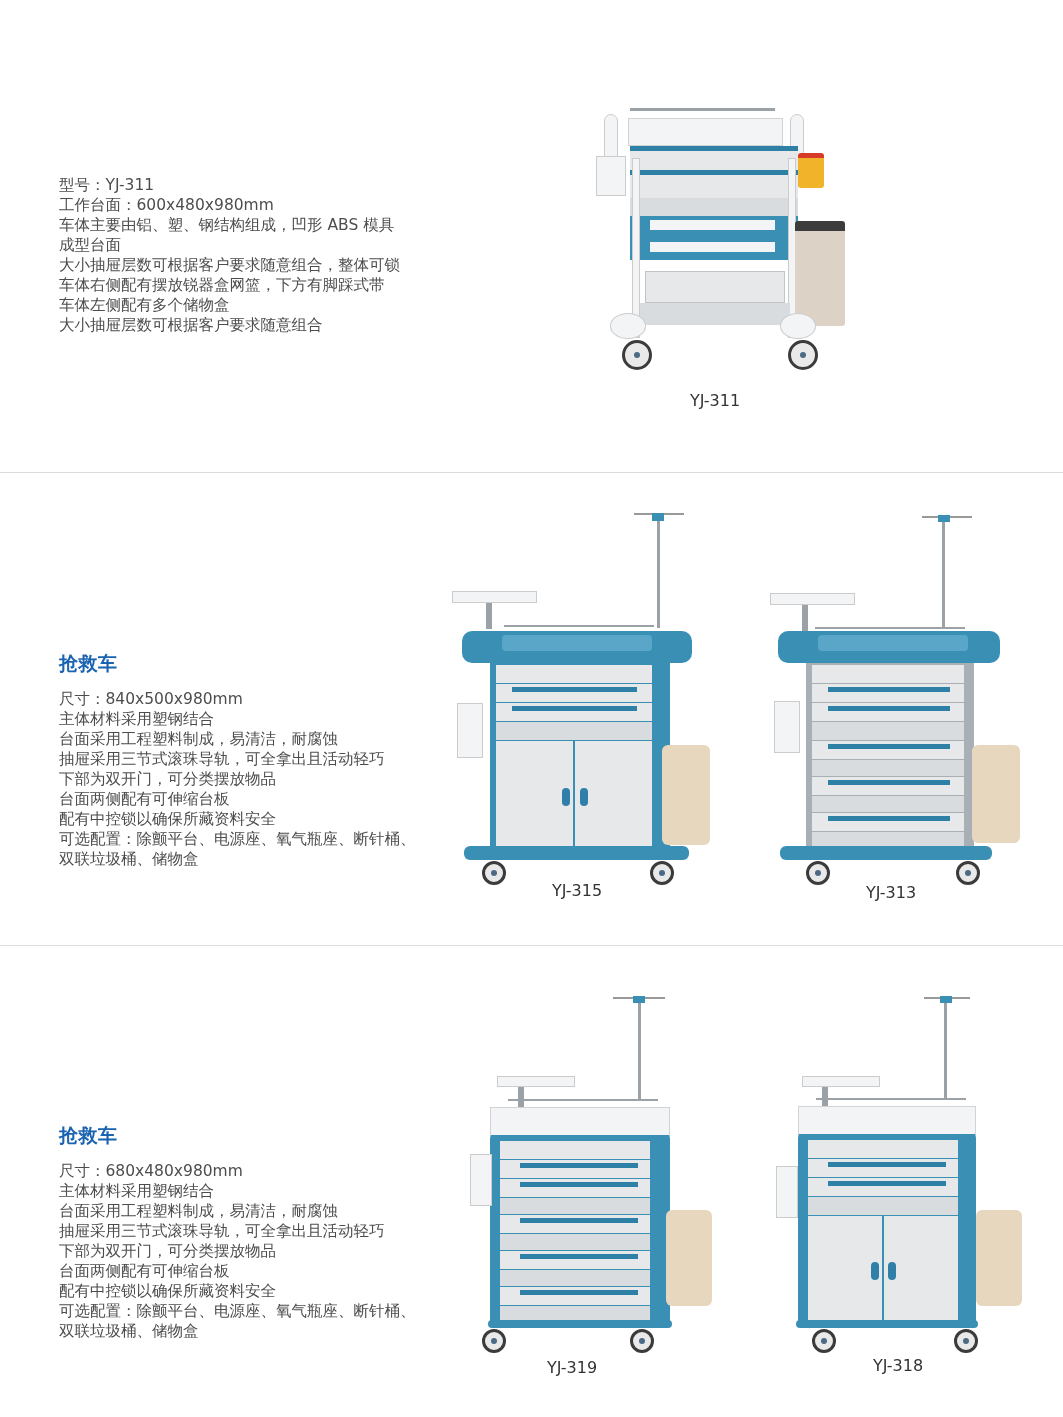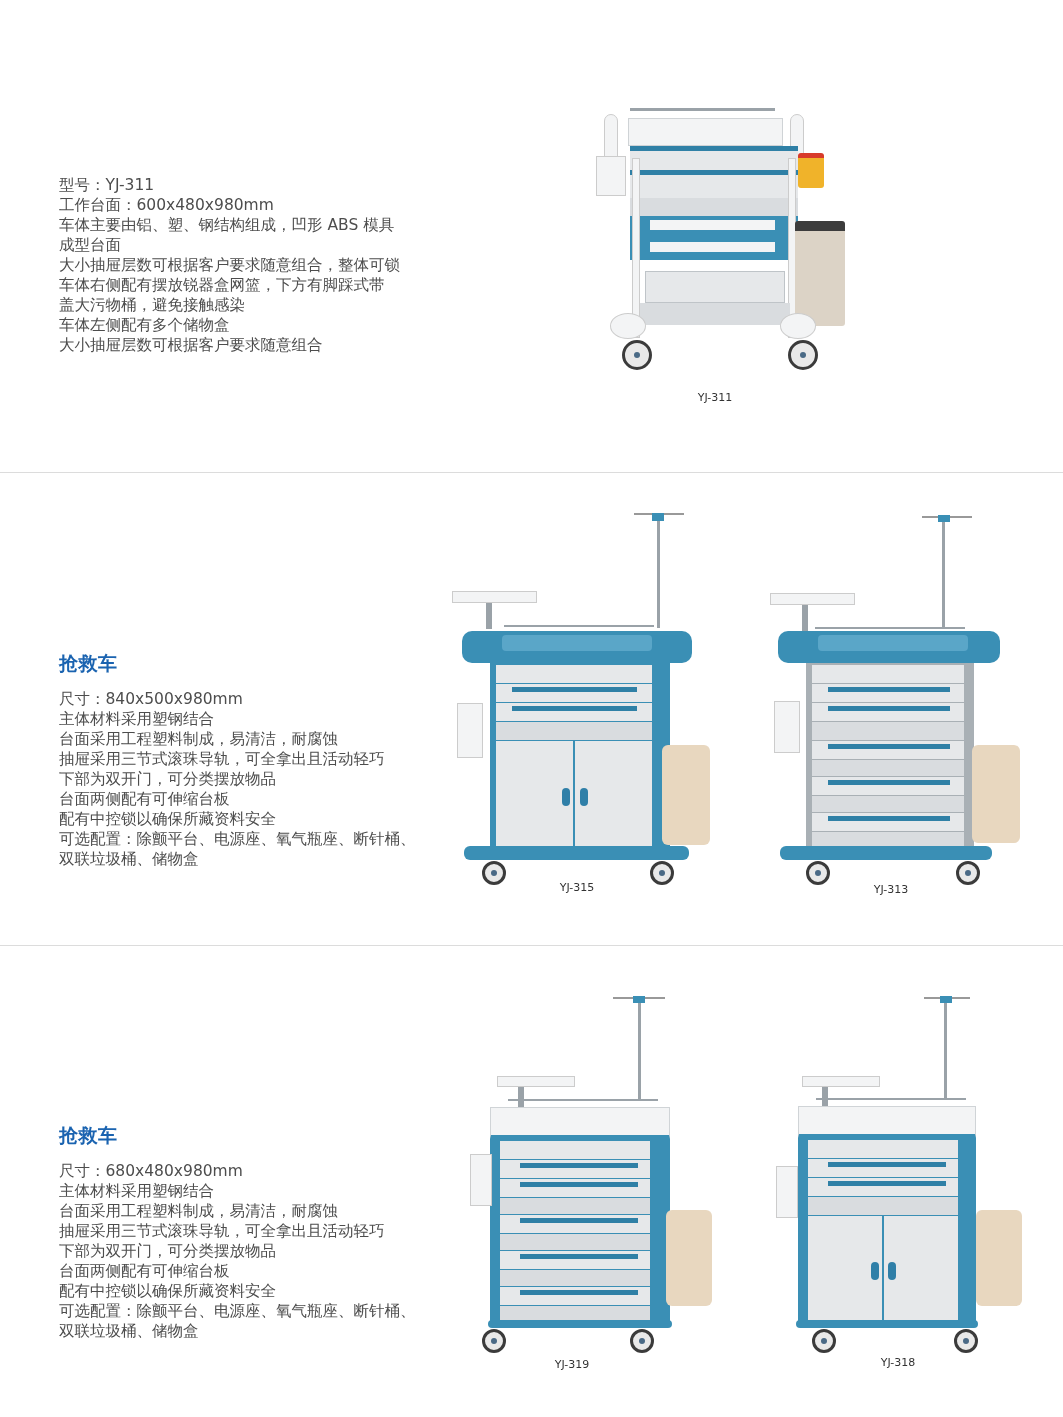--- a/index.html
+++ b/index.html
@@ -9,21 +9,21 @@
   .section { position: absolute; left: 0; width: 1063px; }
   .sec1 { top: 0; height: 472px; }
   .sec2 { top: 473px; height: 472px; }
   .sec3 { top: 946px; height: 471px; }
   .divider { position: absolute; left: 0; width: 1063px; height: 1px; background: #dcdcdc; }
 
   .text-block { position: absolute; left: 59px; width: 370px; }
   .title { font-size: 19px; font-weight: bold; color: #1a63b0; line-height: 24px; margin-bottom: 14px; letter-spacing: 0.5px; }
   .lines { list-style: none; }
   .lines li { font-size: 15.5px; line-height: 20px; color: #4d4d4d; white-space: nowrap; }
-  .caption { position: absolute; font-size: 11px; color: #333; text-align: center; width: 100px; }
+  .caption { position: absolute; font-size: 16px; color: #333; text-align: center; width: 100px; }
 
   
   .cart { position: absolute; }
   .part { position: absolute; }
   .blue { background: #3a8fb5; }
   .grey { background: #e6e8ea; }
   .grey2 { background: #d9dcdf; }
   .white { background: #f3f4f5; }
   .steel { background: #9aa2a8; }
   .beige { background: #e2c9a4; }
@@ -37,21 +37,20 @@
 
 <div class="section sec1">
   <div class="text-block" style="top:175px;">
     <ul class="lines">
       <li>型号：YJ-311</li>
       <li>工作台面：600x480x980mm</li>
       <li>车体主要由铝、塑、钢结构组成，凹形 ABS 模具</li>
       <li>成型台面</li>
       <li>大小抽屉层数可根据客户要求随意组合，整体可锁</li>
       <li>车体右侧配有摆放锐器盒网篮，下方有脚踩式带</li>
-      <li>盖大污物桶，避免接触感染</li>
       <li>车体左侧配有多个储物盒</li>
       <li>大小抽屉层数可根据客户要求随意组合</li>
     </ul>
   </div>
 
   <div class="cart" style="left:600px; top:108px; width:255px; height:270px;">
 
     <div class="part white" style="left:4px; top:6px; width:14px; height:50px; border-radius:8px; border:1px solid #ccc;"></div>
     <div class="part white" style="left:190px; top:6px; width:14px; height:50px; border-radius:8px; border:1px solid #ccc;"></div>
 

